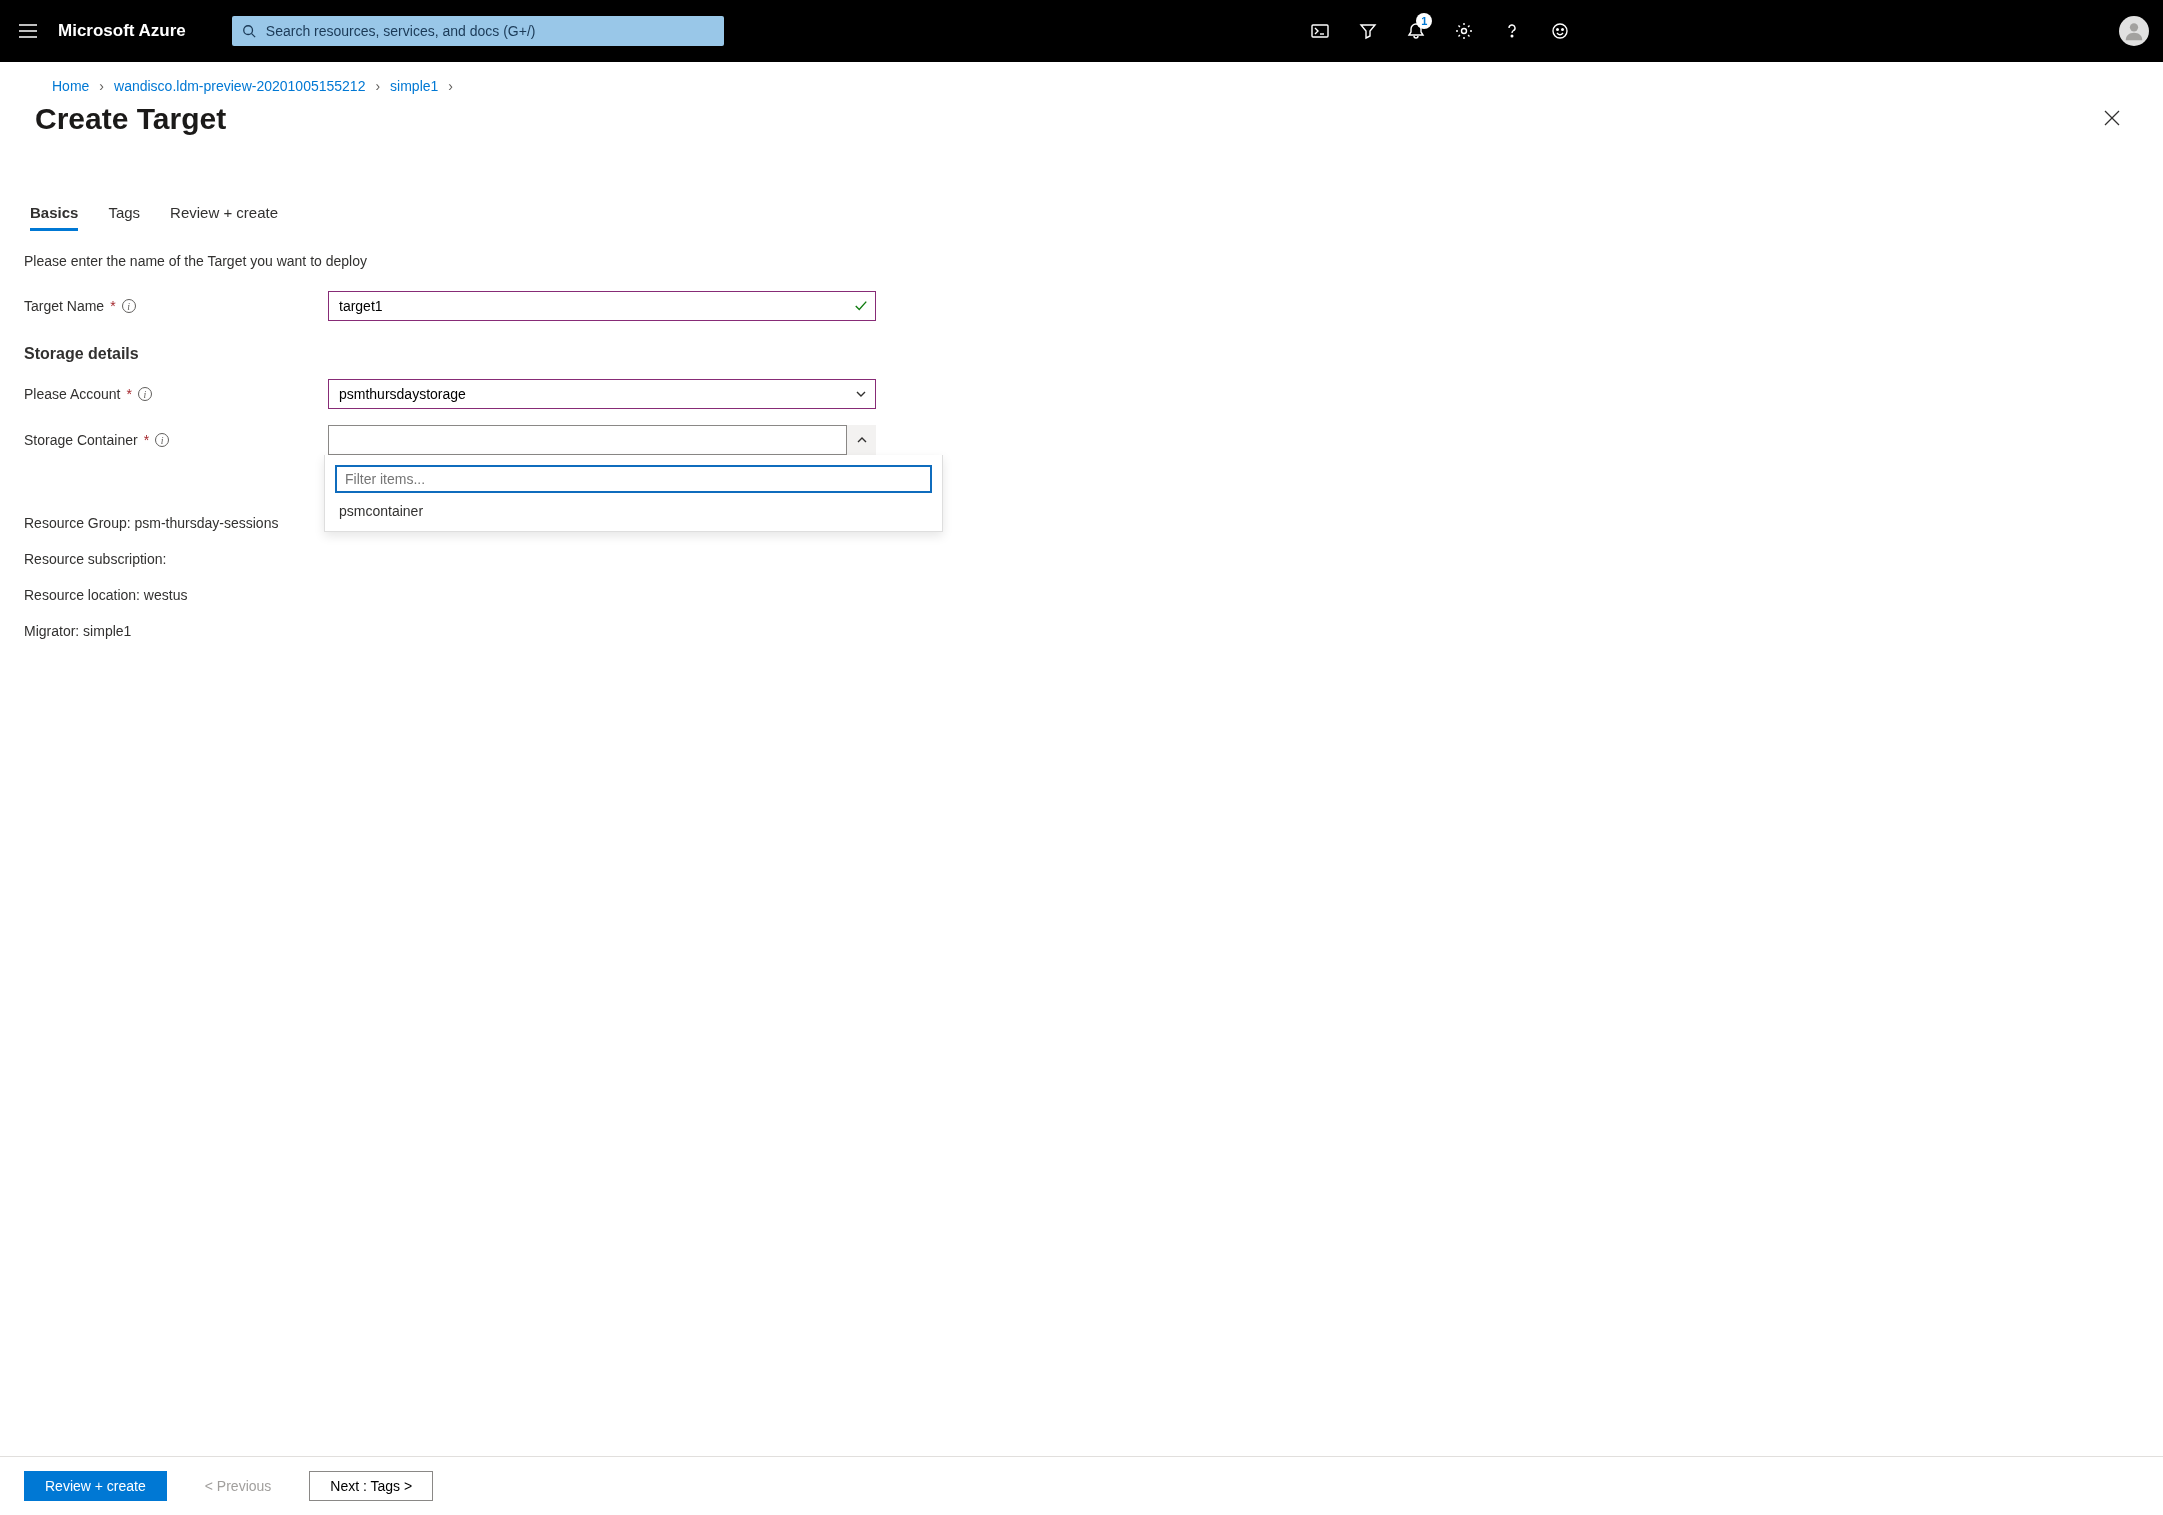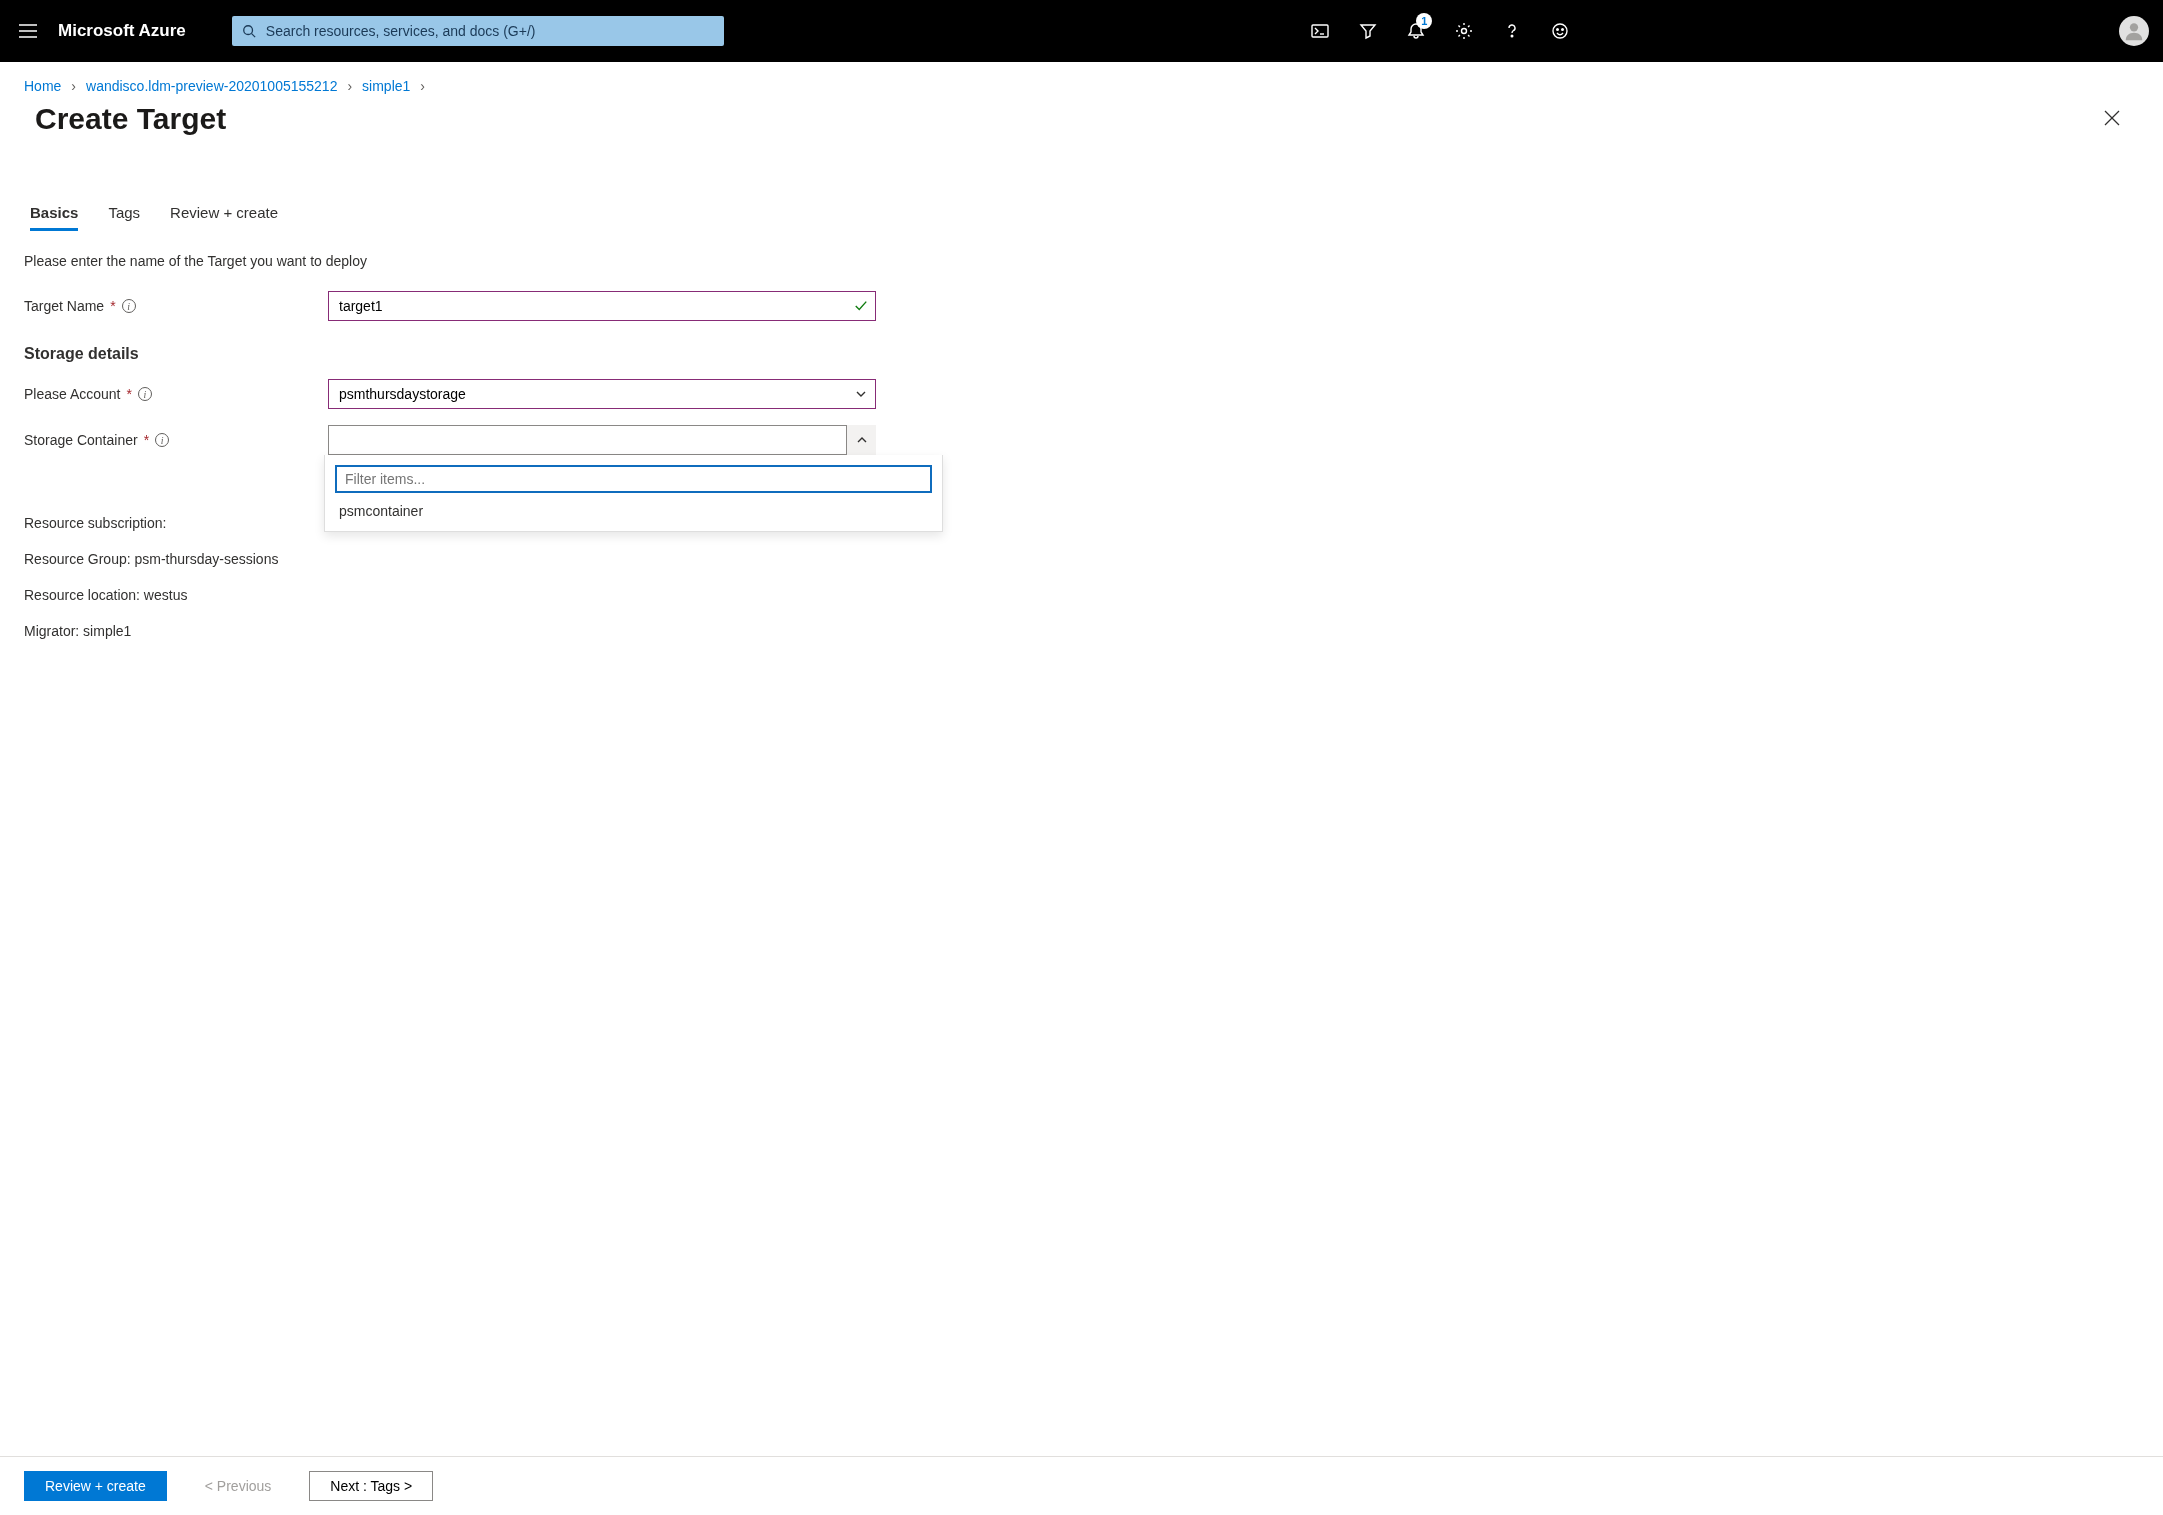--- a/index.html
+++ b/index.html
@@ -89,20 +89,21 @@
   .avatar svg { fill: #a3a2a0; }
   .topbar-right { flex: 1; display: flex; align-items: center; justify-content: flex-end; gap: 0; }
   
   .breadcrumb {
     padding: 16px 24px 8px;
     font-size: 14px;
     display: flex;
     align-items: center;
     gap: 10px;
     flex-wrap: wrap;
+    margin-left: 28px;
   }
   .breadcrumb a { color: #0078d4; text-decoration: none; cursor: pointer; }
   .breadcrumb .sep { color: #605e5c; }
   
   .page-header {
     display: flex;
     align-items: flex-start;
     padding: 0 35px 20px;
   }
   .page-title {
@@ -419,22 +420,22 @@
     </div>
 
     <div class="dropdown-panel" style="top:30px">
       <input class="filter-input" placeholder="Filter items..." style="">
       <div class="dd-option">psmcontainer</div>
     </div>
   </div>
 
   <div style="height:60px"></div>
 
+  <div class="readonly-line">Resource Group: psm-thursday-sessions</div>
   <div class="readonly-line">Resource subscription:</div>
-  <div class="readonly-line">Resource Group: psm-thursday-sessions</div>
   <div class="readonly-line">Resource location: westus</div>
   <div class="readonly-line">Migrator: simple1</div>
 </div>
 
 <div class="footer">
   <button class="btn primary">Review + create</button>
   <button class="btn disabled">&lt; Previous</button>
   <button class="btn">Next : Tags &gt;</button>
 </div>
 

